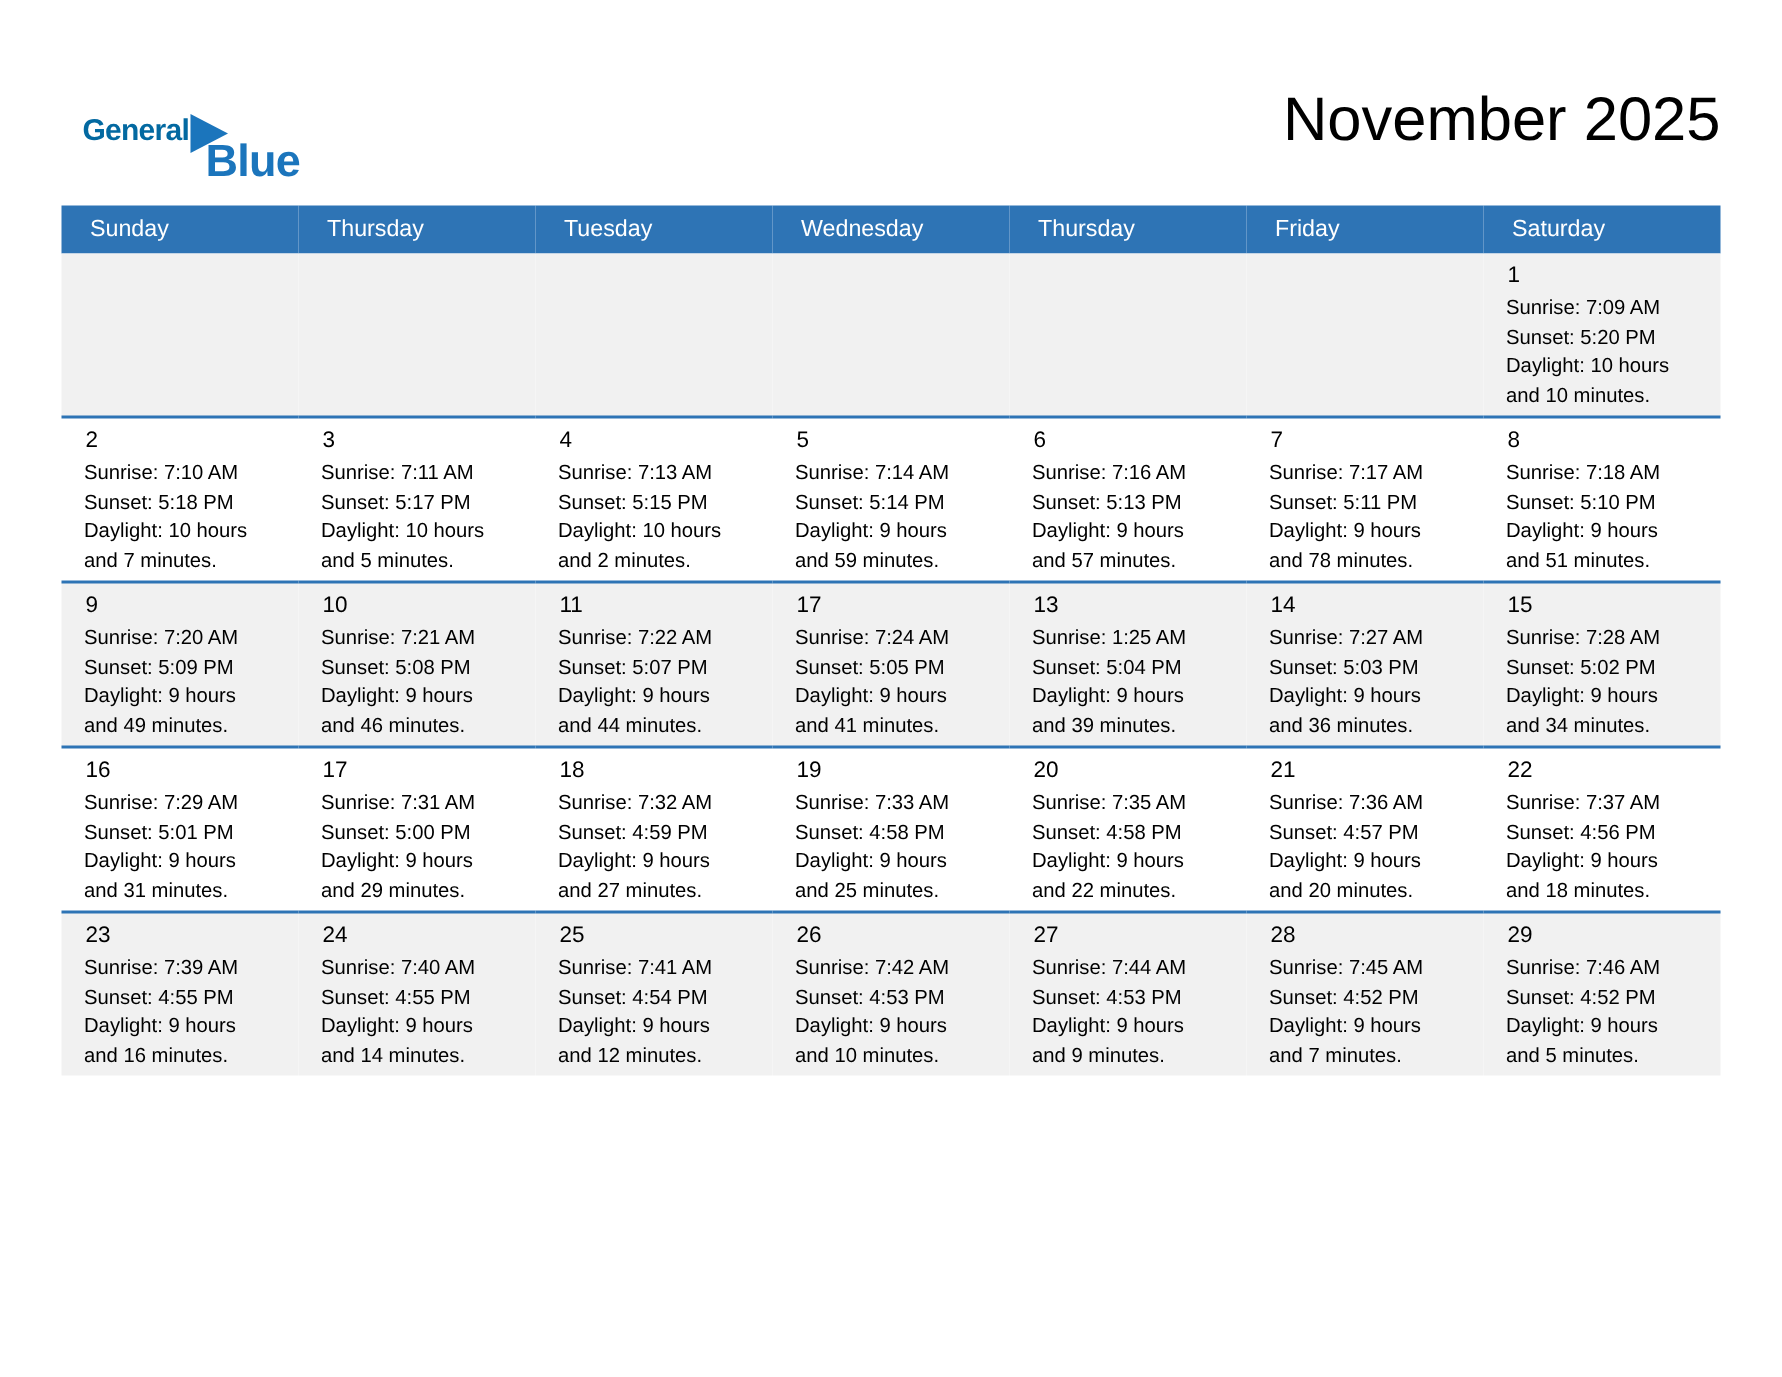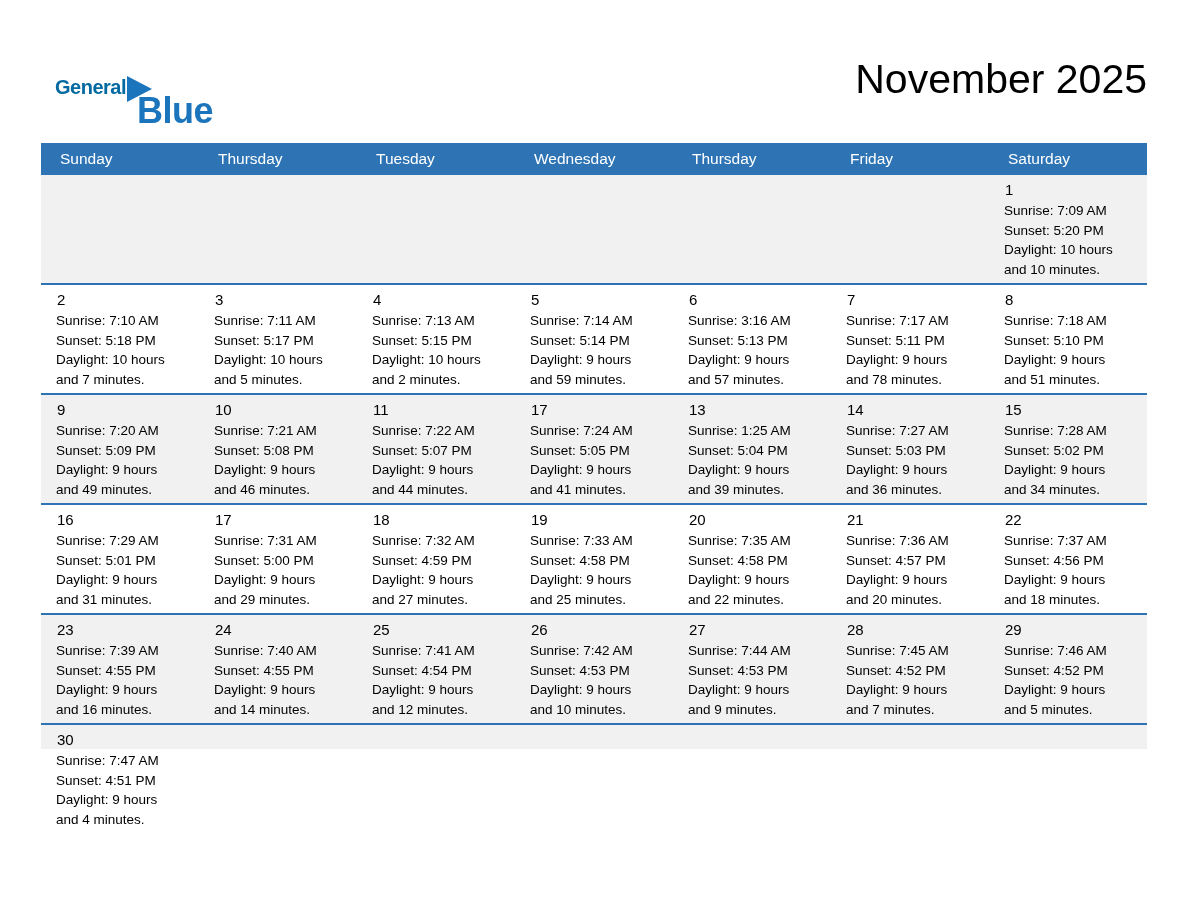--- a/index.html
+++ b/index.html
@@ -26,21 +26,21 @@
     font-size: 20px; font-weight: 700; color: #0369a1; letter-spacing: -0.5px;
   }
   .tri {
     width: 0; height: 0; display: inline-block;
     border-left: 25px solid #1B75BC;
     border-top: 13px solid transparent;
     border-bottom: 13px solid transparent;
     margin-left: 1px; margin-top: 4px;
   }
   .logo-blue {
-    font-size: 36px; font-weight: 700; color: #1B75BC;
+    font-size: 30px; font-weight: 700; color: #1B75BC;
     margin-left: 82px; margin-top: -9px; letter-spacing: -0.5px;
   }
   .titles { text-align: right; }
   .month { font-size: 41px; font-weight: 400; line-height: 1.05; }
   .loc { font-size: 21px; font-weight: 700; margin-top: 12px; }
 
   
   table.cal {
     border-collapse: collapse;
     table-layout: fixed;
@@ -142,21 +142,21 @@
           </td>
           <td>
             <div class="daynum">5</div>
             <div class="cell-line">Sunrise: 7:14 AM</div>
             <div class="cell-line">Sunset: 5:14 PM</div>
             <div class="cell-line">Daylight: 9 hours</div>
             <div class="cell-line">and 59 minutes.</div>
           </td>
           <td>
             <div class="daynum">6</div>
-            <div class="cell-line">Sunrise: 3:16 AM</div>
+            <div class="cell-line">Sunrise: 7:16 AM</div>
             <div class="cell-line">Sunset: 5:13 PM</div>
             <div class="cell-line">Daylight: 9 hours</div>
             <div class="cell-line">and 57 minutes.</div>
           </td>
           <td>
             <div class="daynum">7</div>
             <div class="cell-line">Sunrise: 7:17 AM</div>
             <div class="cell-line">Sunset: 5:11 PM</div>
             <div class="cell-line">Daylight: 9 hours</div>
             <div class="cell-line">and 78 minutes.</div>
@@ -315,31 +315,16 @@
             <div class="cell-line">and 7 minutes.</div>
           </td>
           <td>
             <div class="daynum">29</div>
             <div class="cell-line">Sunrise: 7:46 AM</div>
             <div class="cell-line">Sunset: 4:52 PM</div>
             <div class="cell-line">Daylight: 9 hours</div>
             <div class="cell-line">and 5 minutes.</div>
           </td>
         </tr>
-        <tr class="last">
-          <td>
-            <div class="daynum">30</div>
-            <div class="cell-line">Sunrise: 7:47 AM</div>
-            <div class="cell-line">Sunset: 4:51 PM</div>
-            <div class="cell-line">Daylight: 9 hours</div>
-            <div class="cell-line">and 4 minutes.</div>
-          </td>
-          <td></td>
-          <td></td>
-          <td></td>
-          <td></td>
-          <td></td>
-          <td></td>
-        </tr>
       </tbody>
   </table>
 
 </div>
 
 </body></html>

